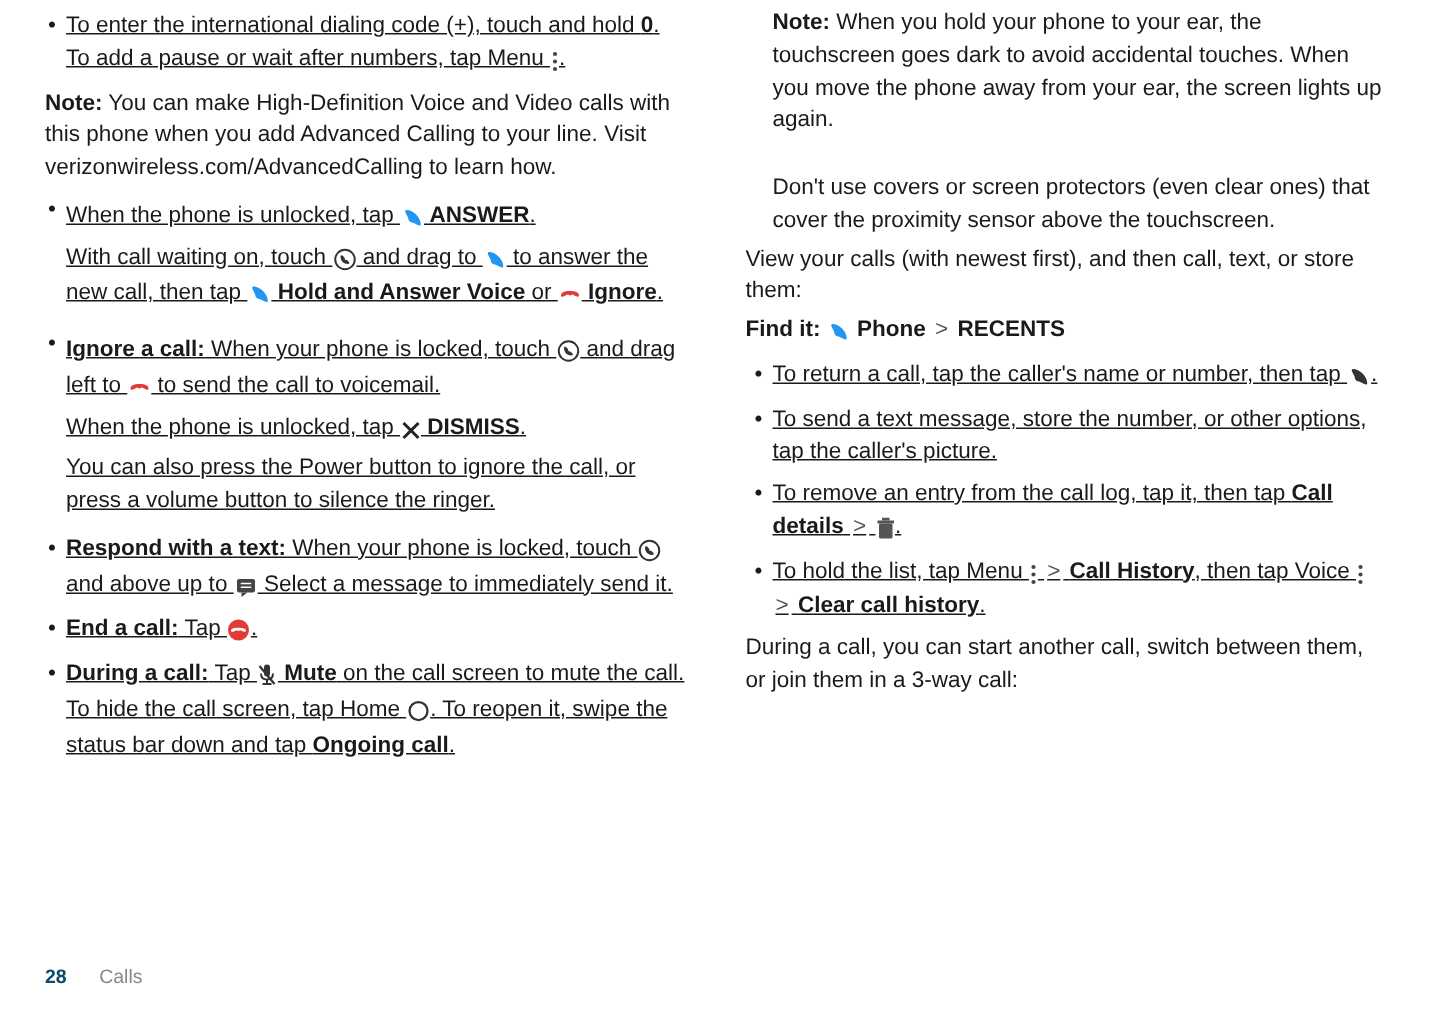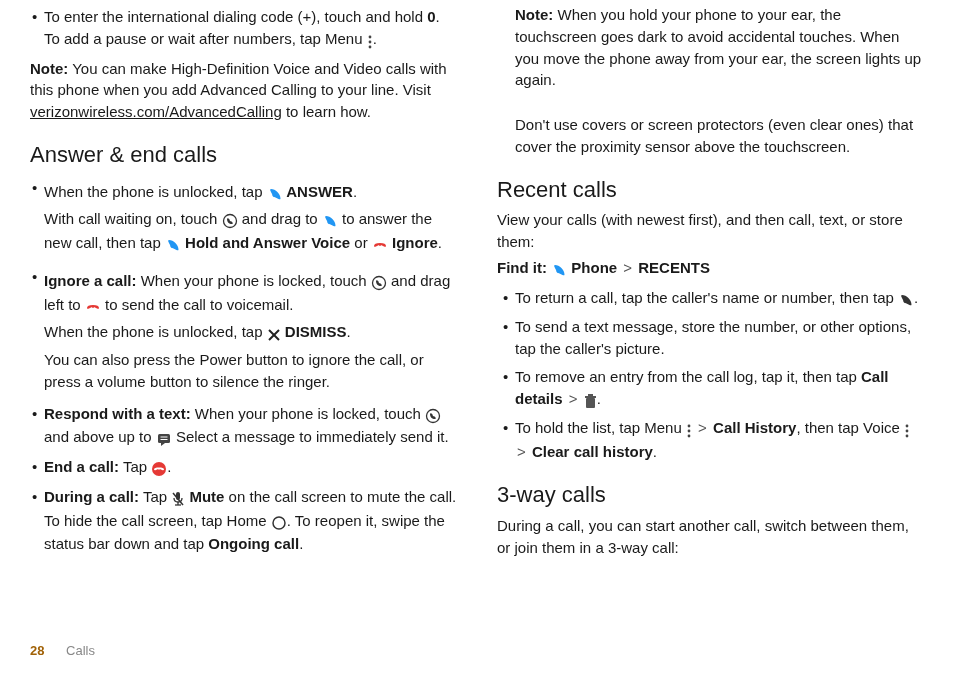--- a/index.html
+++ b/index.html
@@ -30,35 +30,35 @@
   p { margin: 4px 0; }
   .bullet {
     display: flex;
     margin: 6px 0;
   }
   .bullet .dot {
     width: 14px;
     flex-shrink: 0;
     padding-left: 2px;
   }
-  .bullet .content { flex: 1; }
+  .bullet .content { flex: 1; text-decoration: underline; }
   .bold { font-weight: 700; }
-  .underline { text-decoration: underline; }
+  .underline { }
   .icon {
     display: inline-block;
     vertical-align: -2px;
   }
   .footer {
     position: absolute;
     bottom: 16px;
     left: 30px;
     font-size: 13px;
     color: #888;
   }
-  .footer .pn { font-weight: 700; color: #a16207; margin-right: 18px; }
+  .footer .pn { font-weight: 700; color: #0c4a6e; margin-right: 18px; }
   .sublist { padding-left: 4px; }
   svg { vertical-align: -3px; }
   .sep { margin: 0 2px; color: #555; }
 </style>
 </head>
 <body>
 
 <div class="columns">
   <div class="col">
 
@@ -70,21 +70,20 @@
               <circle cx="3" cy="7" r="1.4" fill="#444"></circle>
               <circle cx="3" cy="12" r="1.4" fill="#444"></circle>
             </svg></span>.
       </div>
     </div>
 
     <p>
       <span class="bold">Note:</span><span> You can make High-Definition Voice and Video calls with this phone when you add Advanced Calling to your line. Visit </span><span class="underline">verizonwireless.com/AdvancedCalling</span><span> to learn how.</span>
     </p>
 
-    <h2>Answer &amp; end calls</h2>
 
     <div class="bullet">
       <div class="dot">•</div>
       <div class="content">
         <p>
           <span>When the phone is unlocked, tap </span><span class="icon"><svg width="16" height="16">
                 <path d="M4 3 C3 3 3 4 3.5 5 L5 8 C5.5 9 5 9.5 6 10.5 C7 11.5 7.5 11 8.5 11.5 L11.5 13 C12.5 13.5 13.5 13.5 13.5 12.5 C13.5 8 8.5 3 4 3 Z" fill="#2196F3"></path>
               </svg></span><span class="bold"> ANSWER</span>.
         </p>
         <p>
@@ -165,21 +164,20 @@
 
   </div>
 
   <div class="col">
 
     <p style="padding-left:18px">
       <span class="bold">Note:</span><span> When you hold your phone to your ear, the touchscreen goes dark to avoid accidental touches. When you move the phone away from your ear, the screen lights up again.</span>
     </p>
     <p style="padding-left:18px; margin-top:23px">Don't use covers or screen protectors (even clear ones) that cover the proximity sensor above the touchscreen.</p>
 
-    <h2>Recent calls</h2>
     <p>View your calls (with newest first), and then call, text, or store them:</p>
 
     <p>
       <span class="bold">Find it:</span>
       <span class="icon"><svg width="16" height="16">
             <path d="M4 3 C3 3 3 4 3.5 5 L5 8 C5.5 9 5 9.5 6 10.5 C7 11.5 7.5 11 8.5 11.5 L11.5 13 C12.5 13.5 13.5 13.5 13.5 12.5 C13.5 8 8.5 3 4 3 Z" fill="#2196F3"></path>
           </svg></span><span class="bold"> Phone</span> <span class="sep">&gt;</span> <span class="bold">RECENTS</span>
     </p>
 
     <div class="sublist">
@@ -214,21 +212,20 @@
                 <circle cx="3" cy="12" r="1.4" fill="#444"></circle>
               </svg></span> <span class="sep">&gt;</span> <span class="bold">Call History</span><span>, then tap Voice </span><span class="icon"><svg width="6" height="14">
                 <circle cx="3" cy="2" r="1.4" fill="#444"></circle>
                 <circle cx="3" cy="7" r="1.4" fill="#444"></circle>
                 <circle cx="3" cy="12" r="1.4" fill="#444"></circle>
               </svg></span> <span class="sep">&gt;</span> <span class="bold">Clear call history</span>.
         </div>
       </div>
     </div>
 
-    <h2>3-way calls</h2>
     <p>During a call, you can start another call, switch between them, or join them in a 3-way call:</p>
 
   </div>
 </div>
 
 <div class="footer">
   <span class="pn">28</span>
   <span>Calls</span>
 </div>
 

